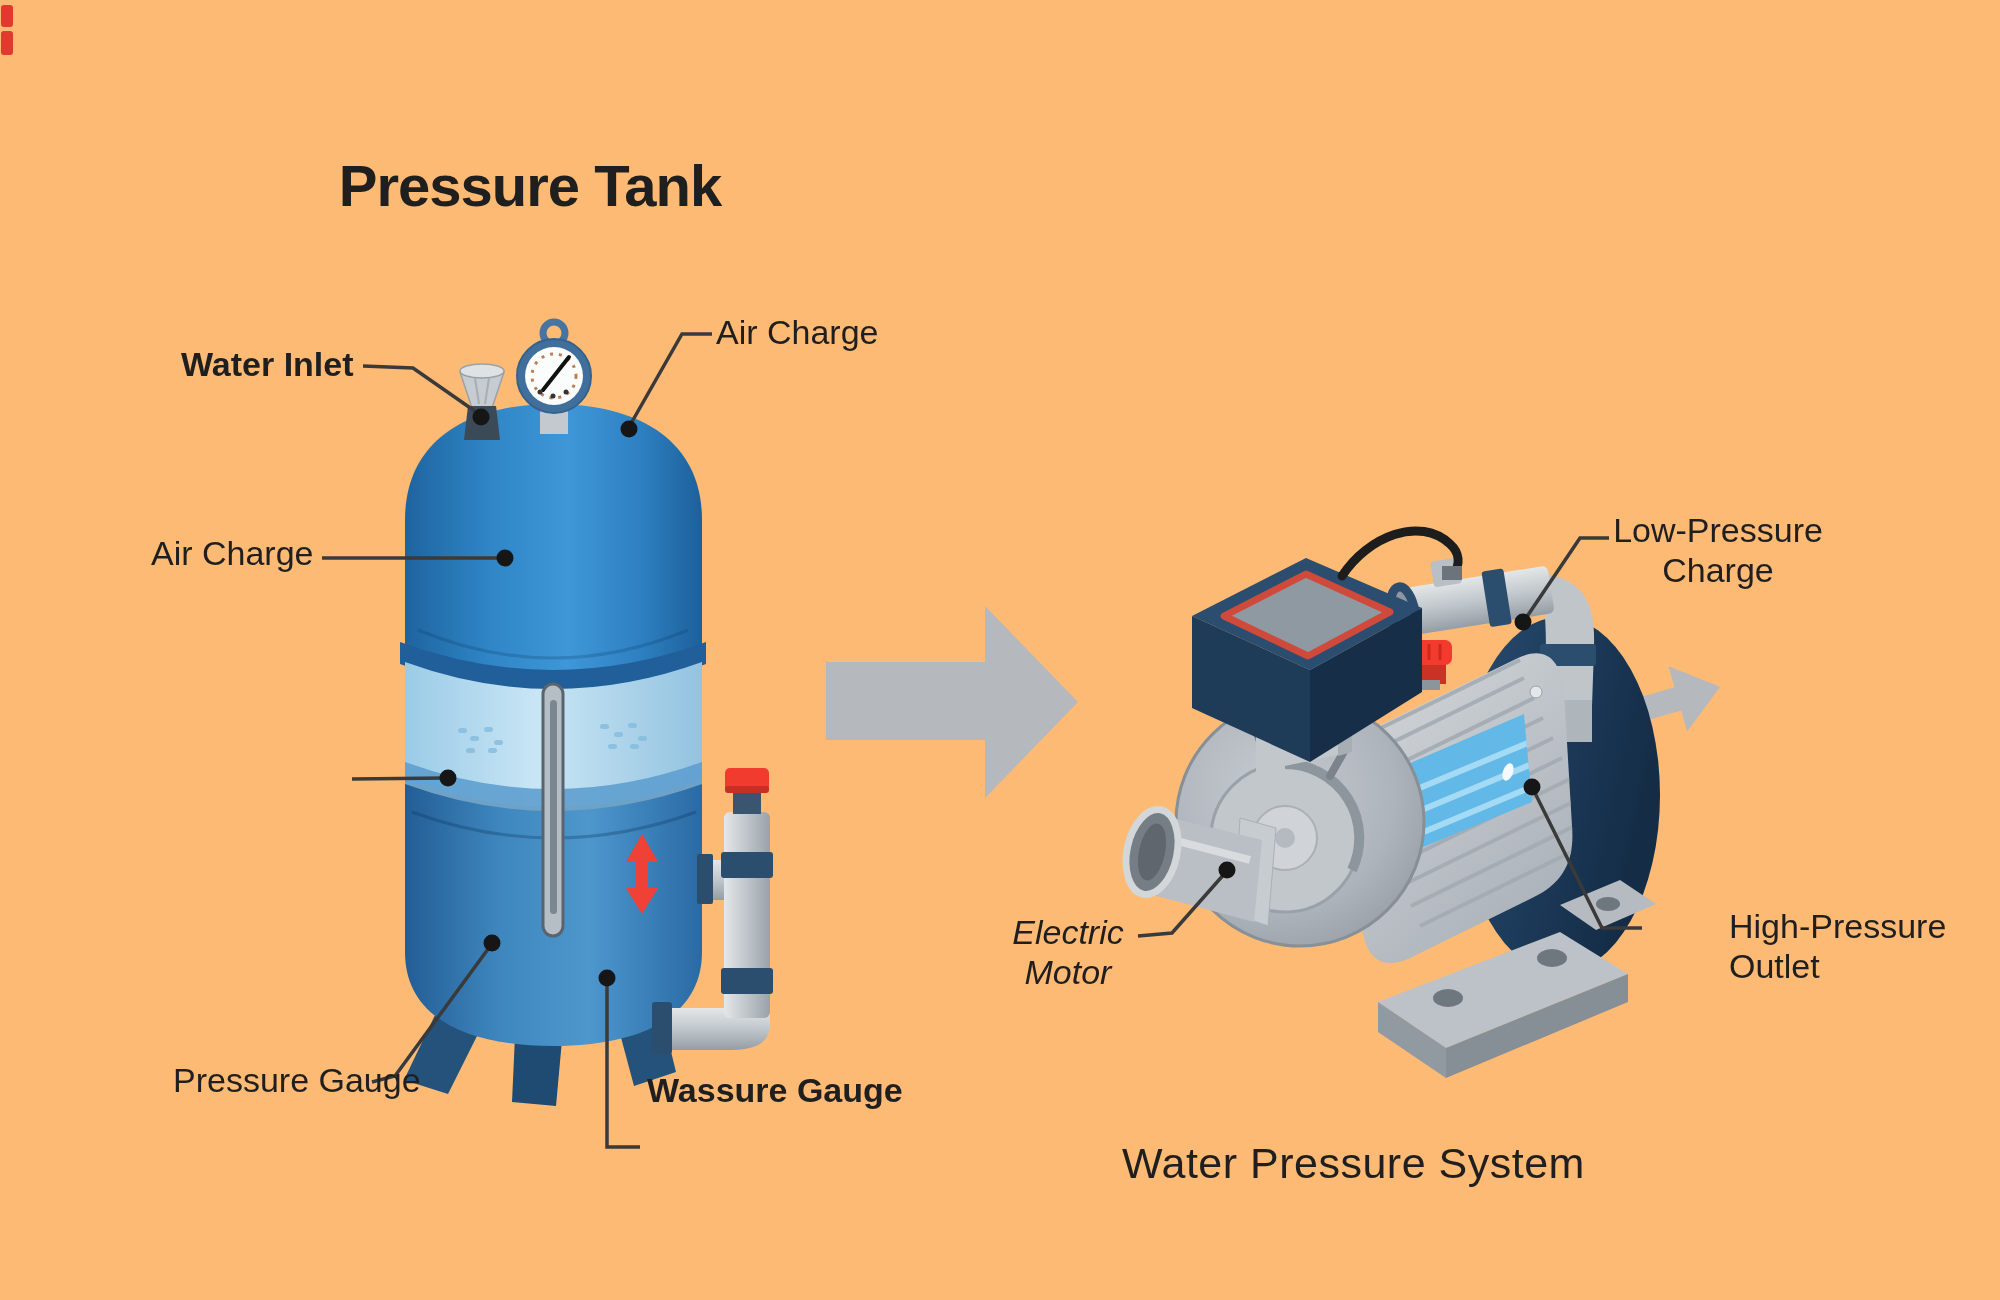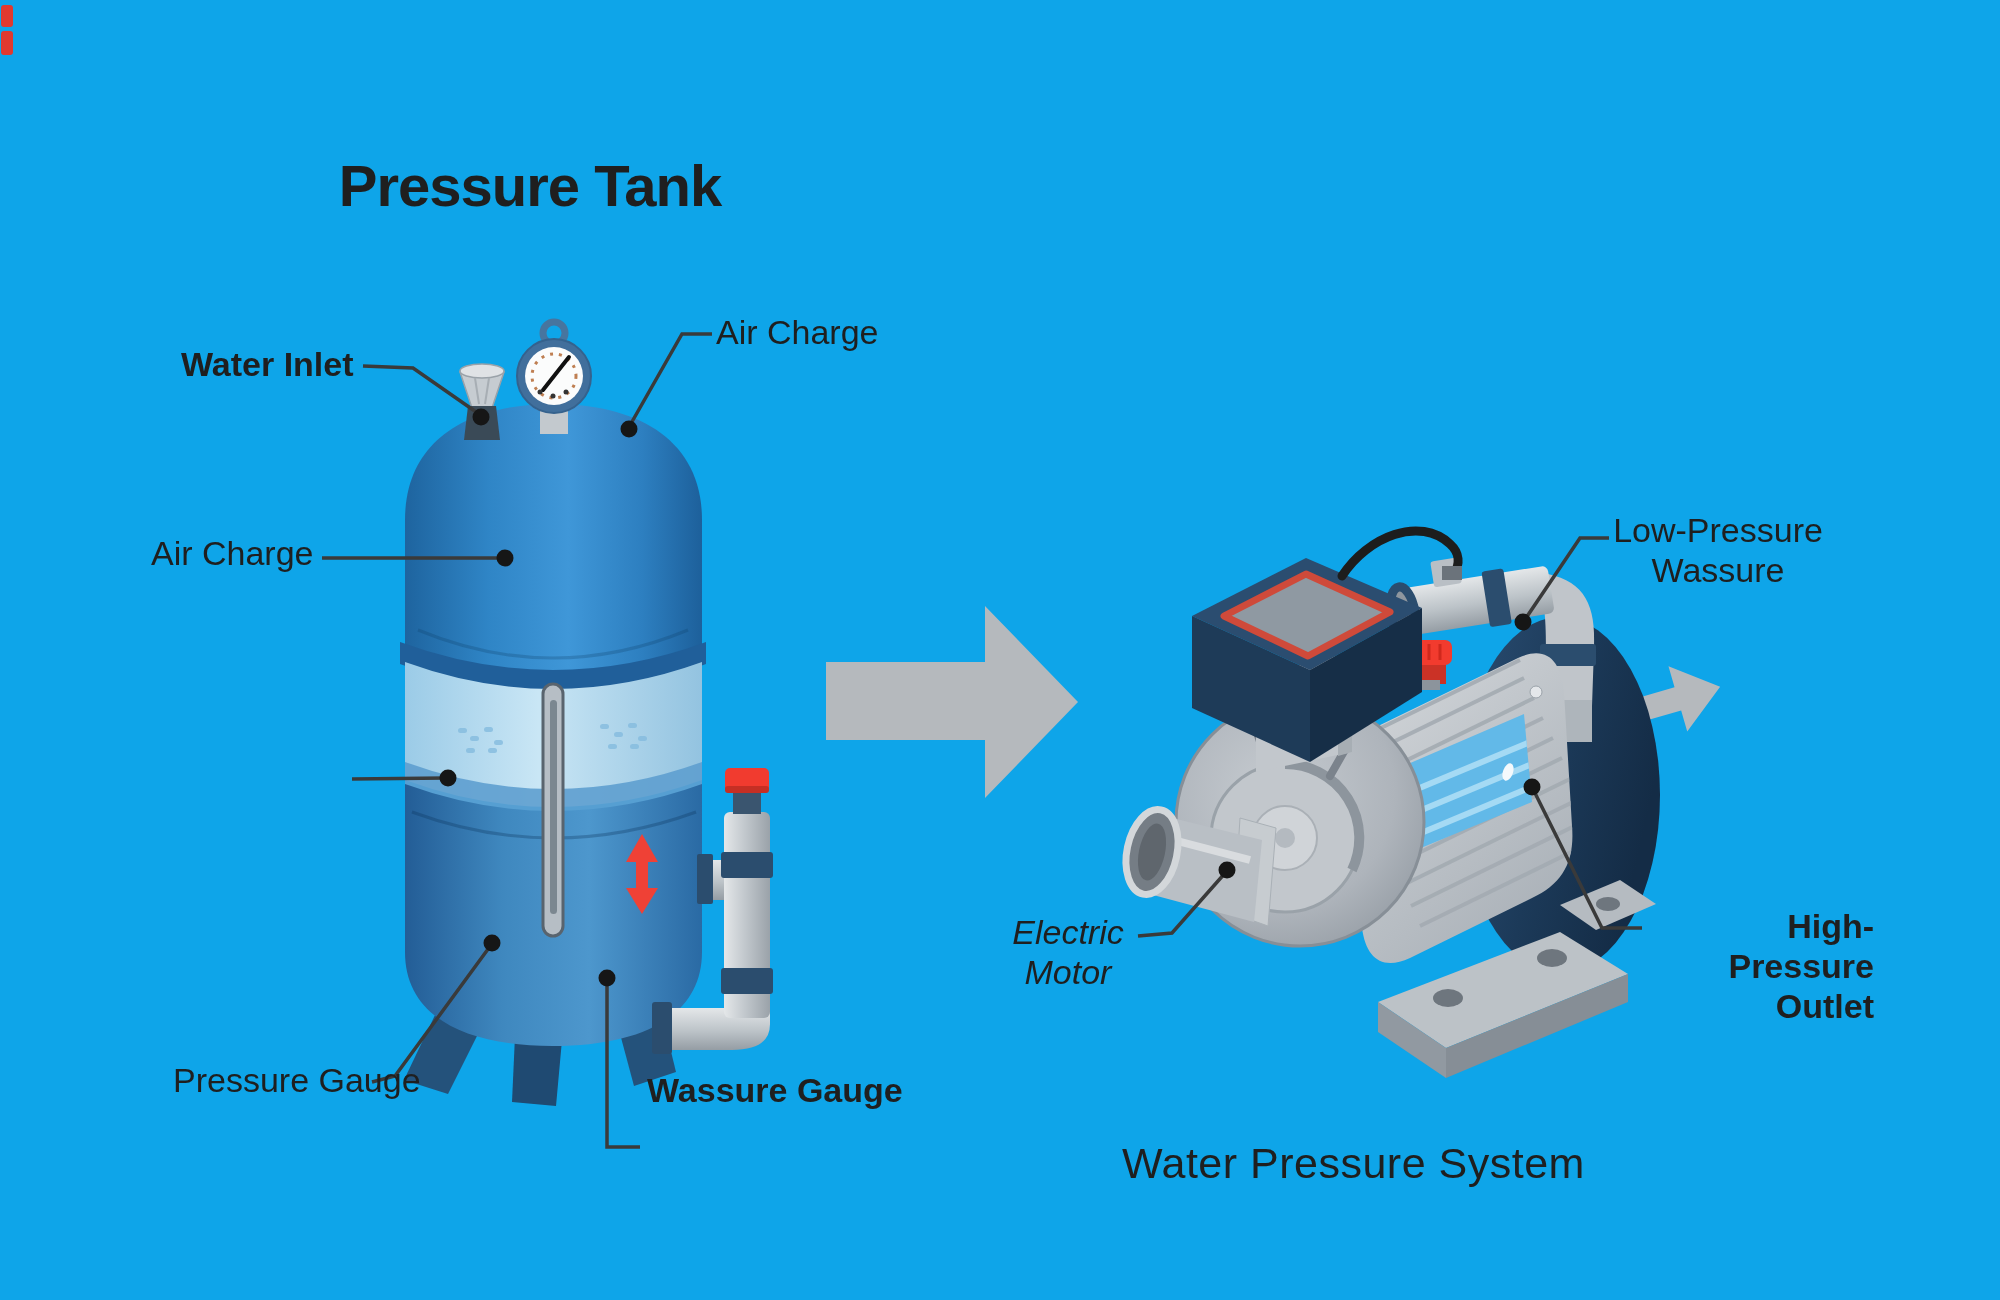--- a/index.html
+++ b/index.html
@@ -1,35 +1,35 @@
 <!DOCTYPE html>
 <html><head>
 <meta charset="utf-8">
 <style>
   html,body { margin:0; padding:0; }
   #stage {
     position:relative; width:2000px; height:1300px;
-    background:#0ea5e9; overflow:hidden;
+    background:#fdba74; overflow:hidden;
     font-family:"Liberation Sans", sans-serif; color:#1f1f1f;
   }
   #stage svg { position:absolute; left:0; top:0; }
   .lbl { position:absolute; font-size:34px; line-height:1.18; white-space:nowrap; }
   .lbl.wrap { white-space:normal; }
   .title { font-size:58px; font-weight:700; letter-spacing:-1px; text-align:center; }
   #title-left  { left:320px;  top:152px; width:420px; }
   #title-right { left:1212px; top:162px; width:410px; }
   #lbl-water-inlet   { left:181px;  top:344px;font-weight:bold; }
   #lbl-air-charge-top{ left:716px;  top:312px; }
   #lbl-air-charge-side{ left:151px; top:533px; }
   #lbl-diaphragm     { left:52px;   top:751px; }
   #lbl-pressure-gauge{ left:173px;  top:1060px; }
   #lbl-wassure-gauge { left:647px;  top:1070px;font-weight:bold; }
   #lbl-low-pressure  { left:1598px; top:510px; width:240px; text-align:center; }
   #lbl-electric-motor{ left:998px;  top:912px; width:140px; text-align:center;font-style:italic; }
-  #lbl-high-pressure { left:1650px; top:906px; width:224px; text-align:right;font-weight:bold; }
+  #lbl-high-pressure { left:1729px; top:906px; width:224px; text-align:left; }
   #lbl-caption       { left:1122px; top:1138px; font-size:43px; letter-spacing:.5px; }
 </style>
 </head>
 <body>
 
 <div id="stage">
 
 <svg width="2000" height="1300" viewBox="0 0 2000 1300">
   <defs>
     <linearGradient id="gTop" x1="0" y1="0" x2="1" y2="0">
@@ -303,19 +303,19 @@
 </svg>
 
 <div id="title-left" class="lbl title">Pressure Tank</div>
 
 <div id="lbl-water-inlet" class="lbl">Water Inlet</div>
 <div id="lbl-air-charge-top" class="lbl">Air Charge</div>
 <div id="lbl-air-charge-side" class="lbl">Air Charge</div>
 <div id="lbl-pressure-gauge" class="lbl">Pressure Gauge</div>
 <div id="lbl-wassure-gauge" class="lbl">Wassure Gauge</div>
 
-<div id="lbl-low-pressure" class="lbl wrap">Low-Pressure Wassure</div>
+<div id="lbl-low-pressure" class="lbl wrap">Low-Pressure Charge</div>
 <div id="lbl-electric-motor" class="lbl wrap">Electric Motor</div>
 <div id="lbl-high-pressure" class="lbl wrap">High-Pressure Outlet</div>
 
 <div id="lbl-caption" class="lbl">Water Pressure System</div>
 
 </div>
 
 </body></html>

